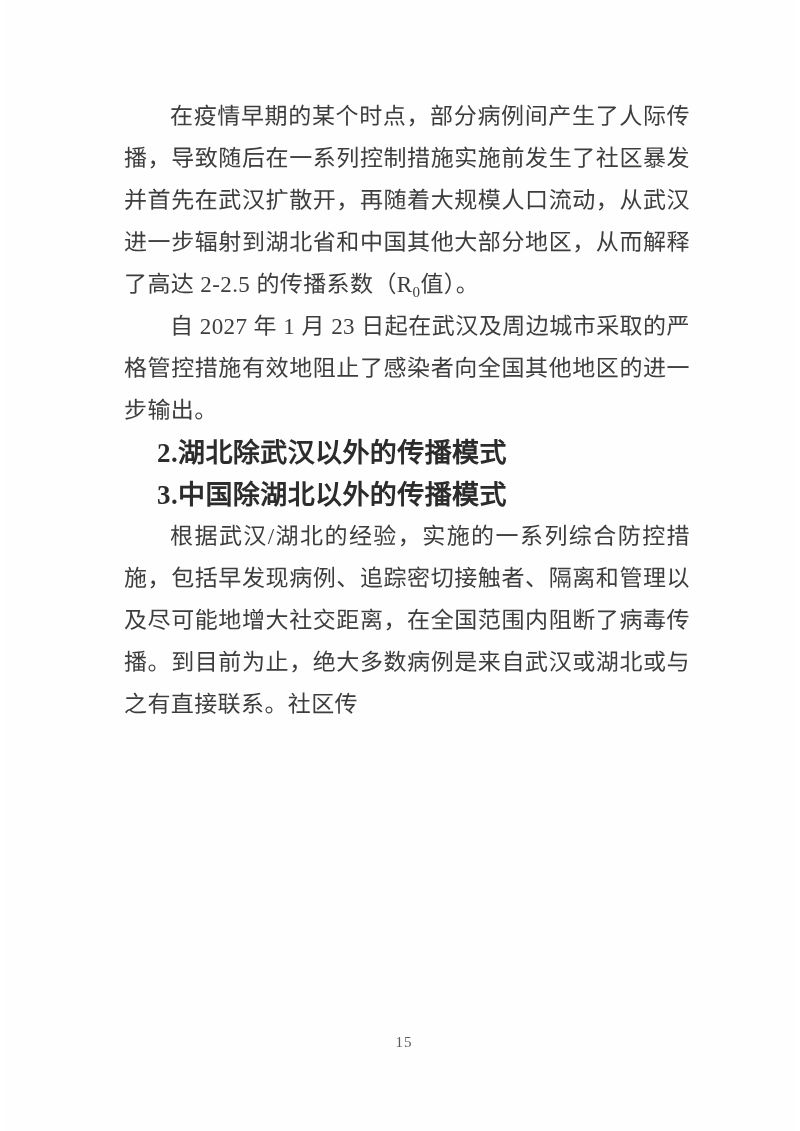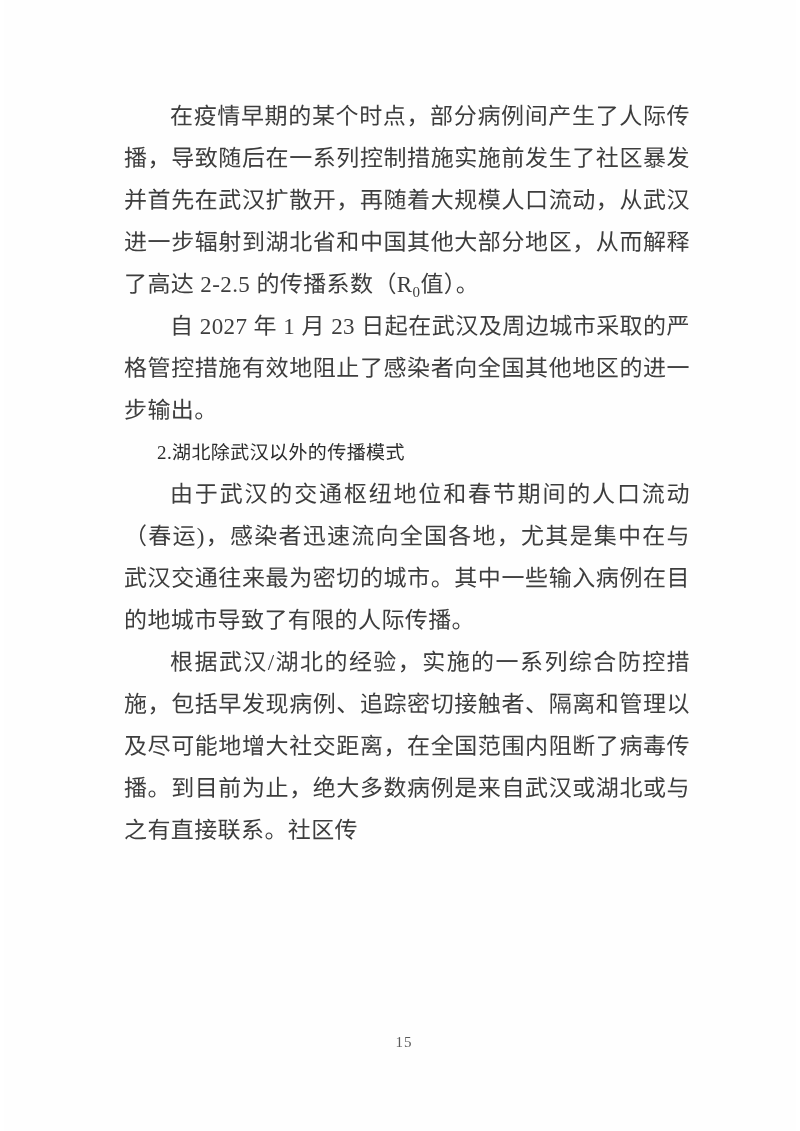--- a/index.html
+++ b/index.html
@@ -29,24 +29,24 @@
     font-size: 23px;
     line-height: 42px;
     letter-spacing: 0.4px;
     text-align: justify;
     text-justify: inter-character;
     text-indent: 2em;
     word-break: break-all;
   }
   .heading {
     margin: 0;
-    font-size: 19px;
+    font-size: 27px;
     line-height: 42px;
     letter-spacing: 0.4px;
-    font-weight: 400;
+    font-weight: 700;
     text-indent: 33px;
     color: #2c2c2c;
   }
   .r0-sub {
     font-size: 15px;
     vertical-align: -5px;
     line-height: 0;
   }
   .page-number {
     position: absolute;
@@ -66,21 +66,21 @@
 <div class="page">
   <div class="content">
 
     <p class="para"><span>在疫情早期的某个时点，部分病例间产生了人际传播，导致随后在一系列控制措施实施前发生了社区暴发并首先在武汉扩散开，再随着大规模人口流动，从武汉进一步辐射到湖北省和中国其他大部分地区，从而解释了高达 2-2.5 的传播系数（R</span><sub class="r0-sub">0</sub><span>值）。</span></p>
 
     <p class="para">自 2027 年 1 月 23 日起在武汉及周边城市采取的严格管控措施有效地阻止了感染者向全国其他地区的进一步输出。</p>
 
     <h2 class="heading">2.湖北除武汉以外的传播模式</h2>
 
 
+    <h2 class="heading">3.中国除湖北以外的传播模式</h2>
 
-    <p class="para">由于武汉的交通枢纽地位和春节期间的人口流动（春运)，感染者迅速流向全国各地，尤其是集中在与武汉交通往来最为密切的城市。其中一些输入病例在目的地城市导致了有限的人际传播。</p>
 
     <p class="para">根据武汉/湖北的经验，实施的一系列综合防控措施，包括早发现病例、追踪密切接触者、隔离和管理以及尽可能地增大社交距离，在全国范围内阻断了病毒传播。到目前为止，绝大多数病例是来自武汉或湖北或与之有直接联系。社区传</p>
 
   </div>
 
   <div class="page-number">15</div>
 </div>
 
 </body></html>

